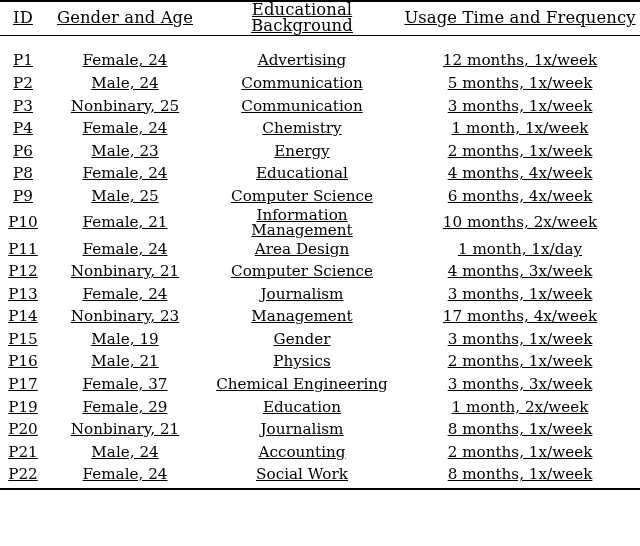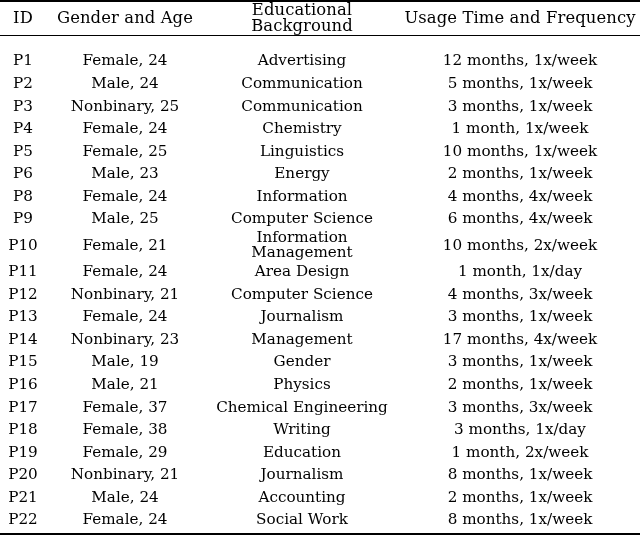--- a/index.html
+++ b/index.html
@@ -12,20 +12,21 @@
     height: 546px;
     overflow: hidden;
     font-family: "DejaVu Serif", "Liberation Serif", serif;
     color: #000000;
   }
   .table-wrap {
     width: 640px;
     height: 466px;
     box-sizing: border-box;
     position: relative;
+    text-decoration: underline;
   }
   table.participants {
     width: 640px;
     border-collapse: collapse;
     table-layout: fixed;
     font-size: 15.2px;
     line-height: 1;
   }
   table.participants col.c-id      { width: 46px; }
   table.participants col.c-gender  { width: 158px; }
@@ -97,35 +98,29 @@
           <td class="cell-education">Communication</td>
           <td class="cell-usage">3 months, 1x/week</td>
         </tr>
         <tr class="data-row">
           <td class="cell-id">P4</td>
           <td class="cell-gender">Female, 24</td>
           <td class="cell-education">Chemistry</td>
           <td class="cell-usage">1 month, 1x/week</td>
         </tr>
         <tr class="data-row">
-          <td class="cell-id">P5</td>
-          <td class="cell-gender">Female, 25</td>
-          <td class="cell-education">Linguistics</td>
-          <td class="cell-usage">10 months, 1x/week</td>
-        </tr>
-        <tr class="data-row">
           <td class="cell-id">P6</td>
           <td class="cell-gender">Male, 23</td>
           <td class="cell-education">Energy</td>
           <td class="cell-usage">2 months, 1x/week</td>
         </tr>
         <tr class="data-row">
           <td class="cell-id">P8</td>
           <td class="cell-gender">Female, 24</td>
-          <td class="cell-education">Information</td>
+          <td class="cell-education">Educational</td>
           <td class="cell-usage">4 months, 4x/week</td>
         </tr>
         <tr class="data-row">
           <td class="cell-id">P9</td>
           <td class="cell-gender">Male, 25</td>
           <td class="cell-education">Computer Science</td>
           <td class="cell-usage">6 months, 4x/week</td>
         </tr>
         <tr class="data-row">
           <td class="cell-id">P10</td>
@@ -167,26 +162,20 @@
           <td class="cell-id">P16</td>
           <td class="cell-gender">Male, 21</td>
           <td class="cell-education">Physics</td>
           <td class="cell-usage">2 months, 1x/week</td>
         </tr>
         <tr class="data-row">
           <td class="cell-id">P17</td>
           <td class="cell-gender">Female, 37</td>
           <td class="cell-education">Chemical Engineering</td>
           <td class="cell-usage">3 months, 3x/week</td>
-        </tr>
-        <tr class="data-row">
-          <td class="cell-id">P18</td>
-          <td class="cell-gender">Female, 38</td>
-          <td class="cell-education">Writing</td>
-          <td class="cell-usage">3 months, 1x/day</td>
         </tr>
         <tr class="data-row">
           <td class="cell-id">P19</td>
           <td class="cell-gender">Female, 29</td>
           <td class="cell-education">Education</td>
           <td class="cell-usage">1 month, 2x/week</td>
         </tr>
         <tr class="data-row">
           <td class="cell-id">P20</td>
           <td class="cell-gender">Nonbinary, 21</td>

